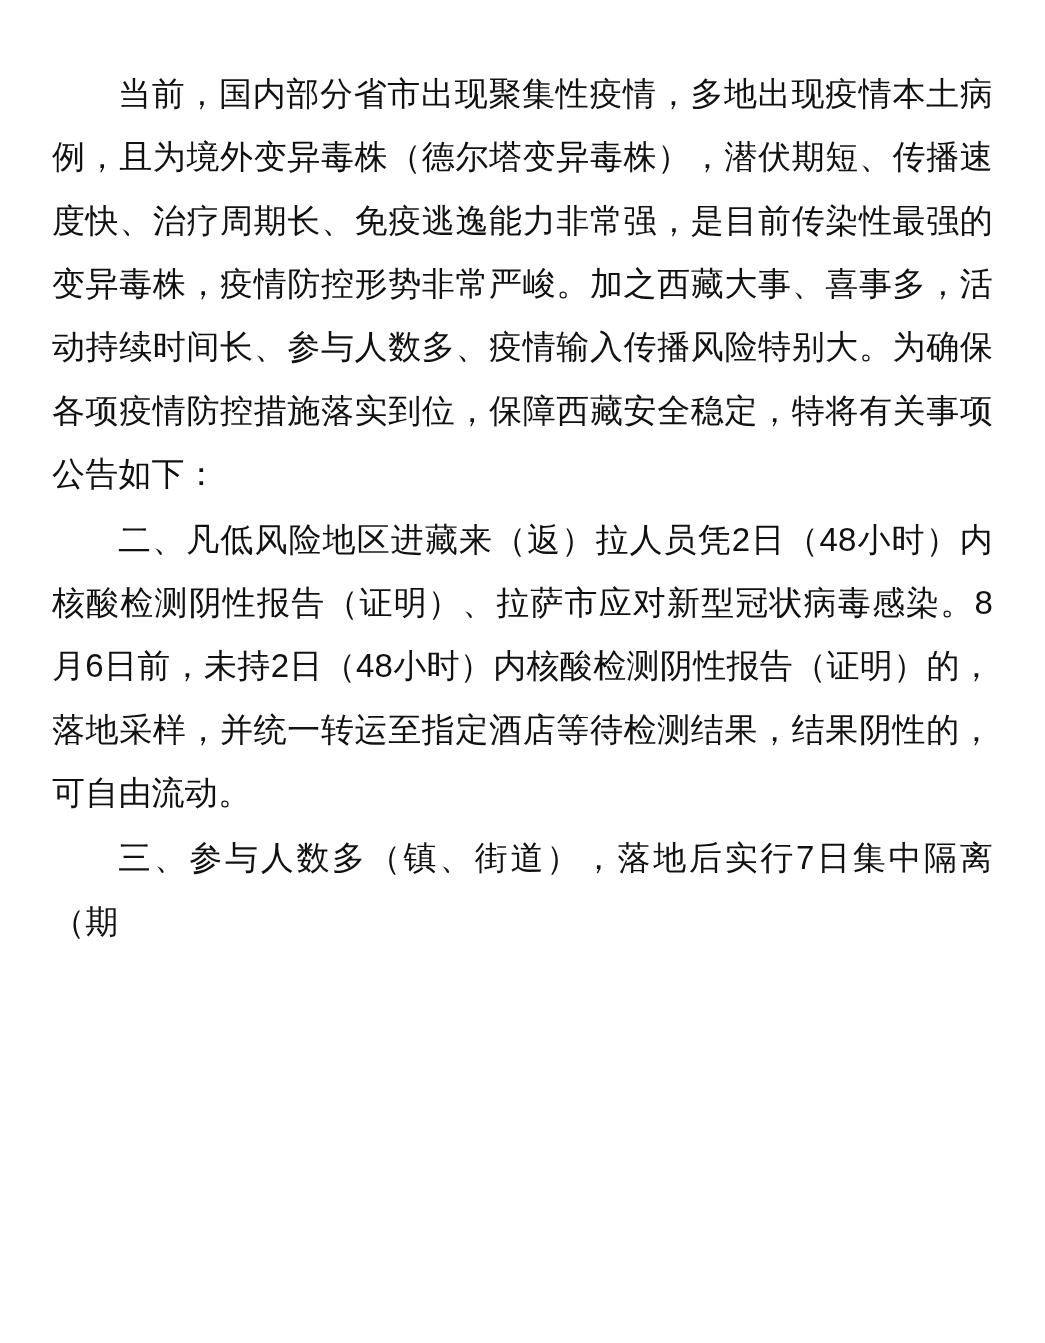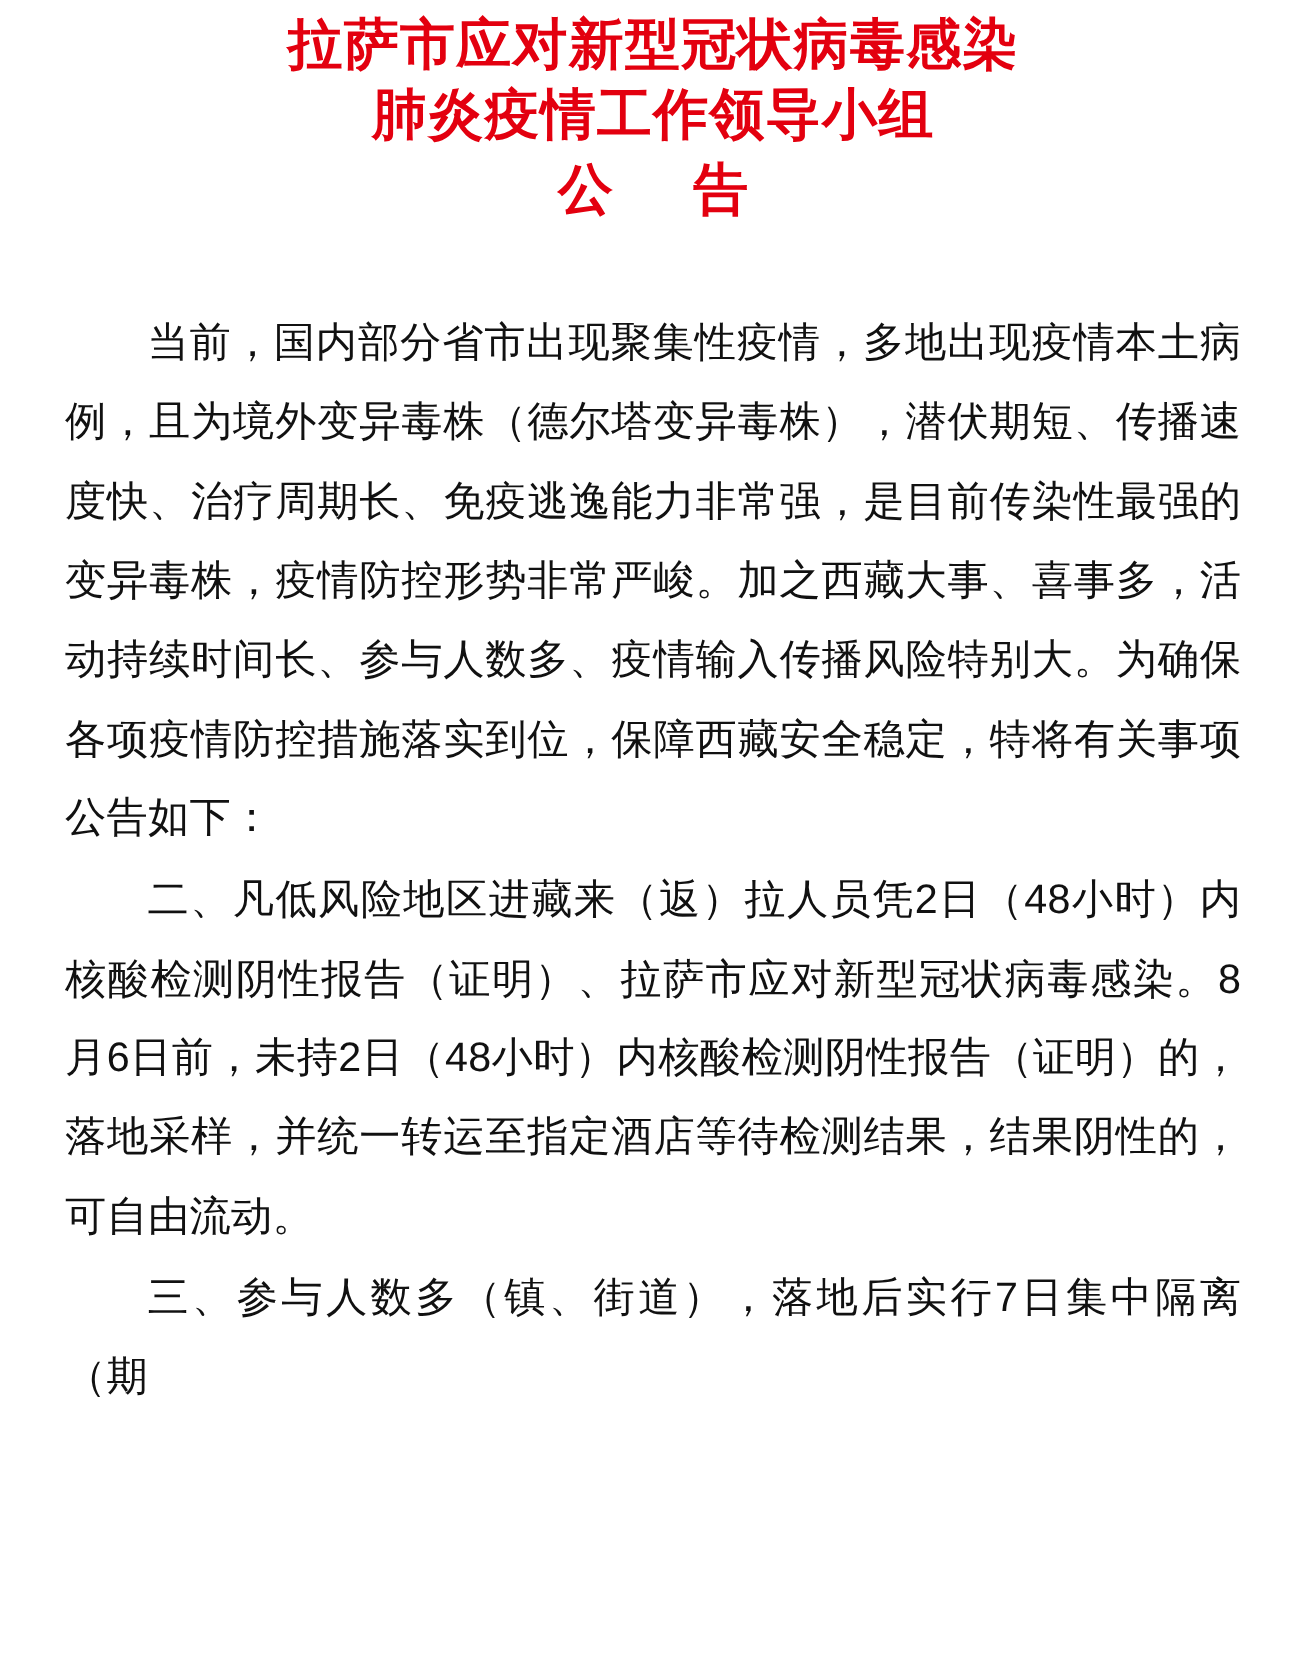--- a/index.html
+++ b/index.html
@@ -71,25 +71,20 @@
   }
   .clip-bottom {
     overflow: hidden;
   }
 </style>
 </head>
 <body>
 
 <div class="page">
 
-  <div class="header">
-    <div class="title-line">拉萨市应对新型冠状病毒感染</div>
-    <div class="title-line">肺炎疫情工作领导小组</div>
-    <div class="title-announce">公  告</div>
-  </div>
 
 
   <div class="body-text clip-bottom">
 
     <p class="para">
       <span>当前，国内部分省市出现聚集性疫情，多地出现疫情本土病例，且为境外变异毒株（德尔塔变异毒株），潜伏期短、传播速度快、治疗周期长、免疫逃逸能力非常强，是目前传染性最强的变异毒株，疫情防控形势非常严峻。加之西藏大事、喜事多，活动持续时间长、参与人数多、疫情输入传播风险特别大。为确保各项疫情防控措施落实到位，保障西藏安全稳定，特将有关事项公告如下：</span>
     </p>
 
 
     <p class="para">

